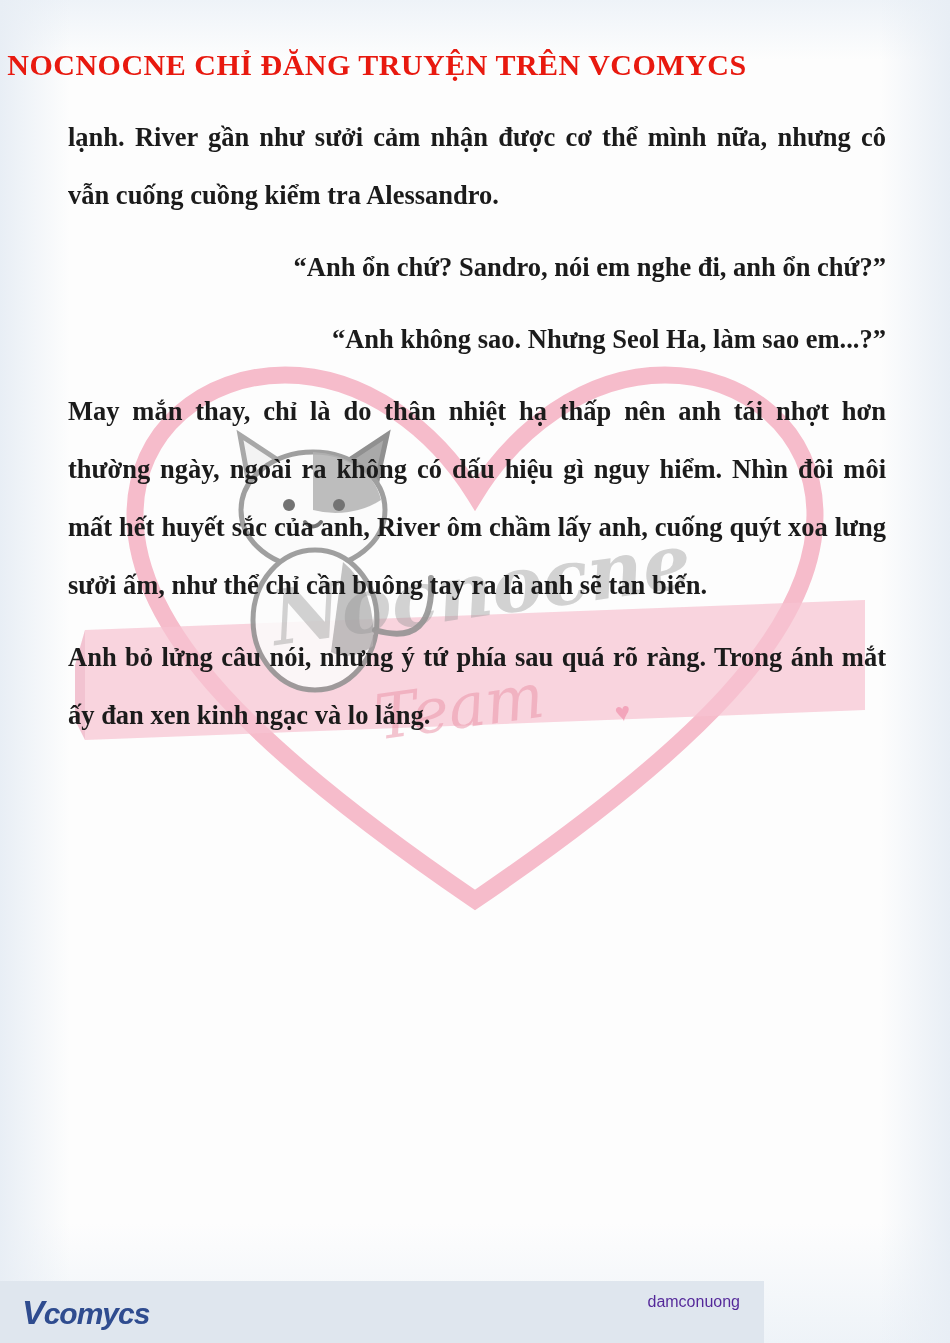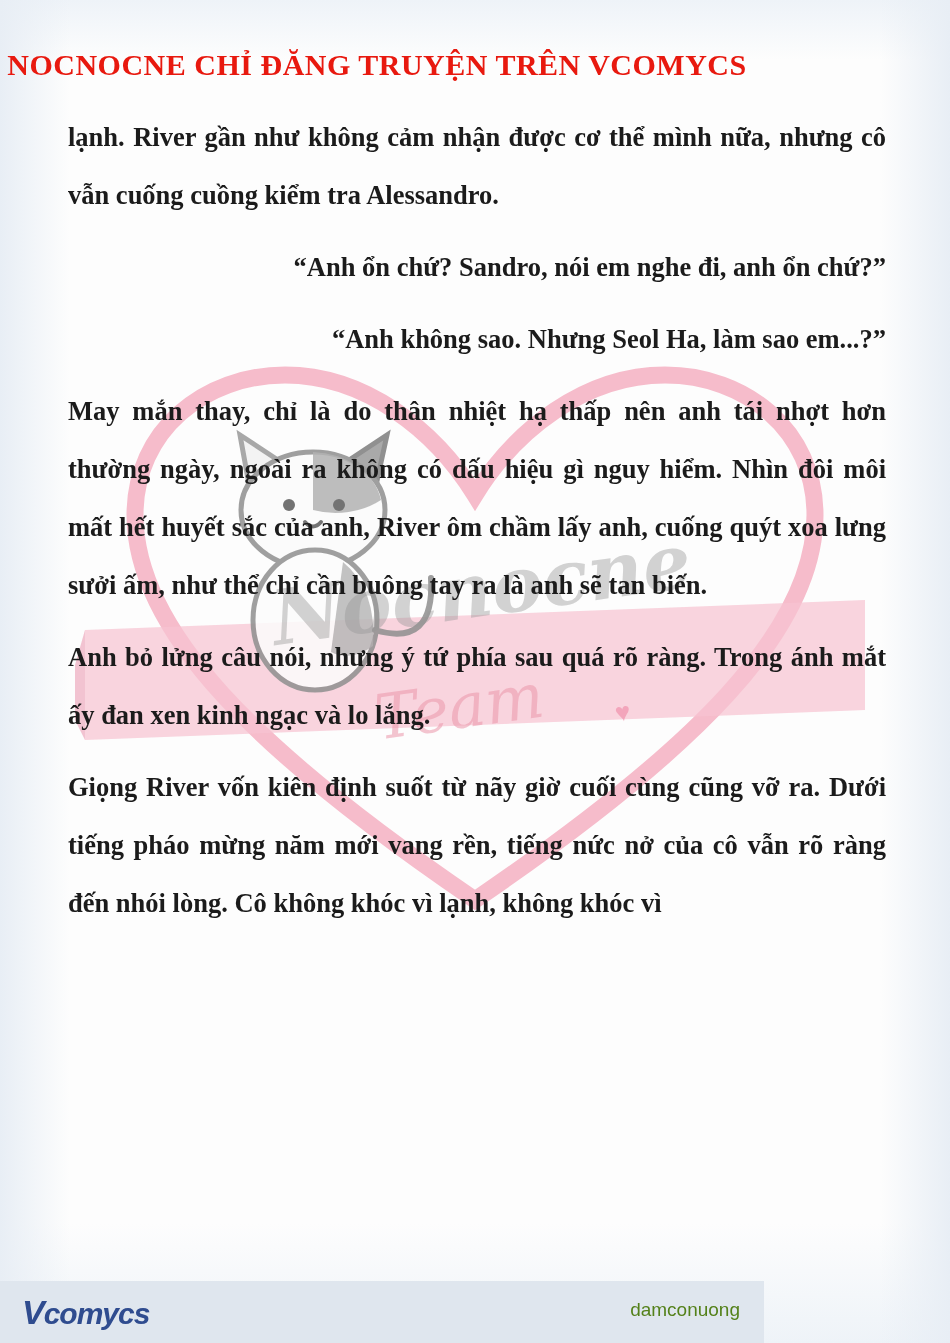--- a/index.html
+++ b/index.html
@@ -137,24 +137,24 @@
     font-size: 30px;
     color: #2f4c8f;
     letter-spacing: -1px;
   }
   .footer-logo .v {
     font-size: 34px;
   }
   .footer-right {
     position: absolute;
     right: 24px;
-    top: 18px;
+    top: 12px;
     font-family: "Liberation Sans", sans-serif;
-    font-size: 19px;
-    color: #4d7c0f;
+    font-size: 16px;
+    color: #4c1d95;
     opacity: 0.95;
   }
 </style>
 </head>
 <body>
 
 <div class="page">
 
   <div class="watermark">
     <svg width="800" height="640" viewBox="0 0 800 640">
@@ -184,26 +184,25 @@
     <div class="wm-text-main">Nocnocne</div>
     <div class="wm-text-sub">Team</div>
     <div class="wm-heart-dot">♥</div>
   </div>
 
   <div class="header">
     <div class="header-title">NOCNOCNE CHỈ ĐĂNG TRUYỆN TRÊN VCOMYCS</div>
   </div>
 
   <div class="content">
-    <p class="para">lạnh. River gần như không cảm nhận được cơ thể mình nữa, nhưng cô vẫn cuống cuồng kiểm tra Alessandro.</p>
+    <p class="para">lạnh. River gần như sưởi cảm nhận được cơ thể mình nữa, nhưng cô vẫn cuống cuồng kiểm tra Alessandro.</p>
     <p class="para nojust">“Anh ổn chứ? Sandro, nói em nghe đi, anh ổn chứ?”</p>
     <p class="para nojust">“Anh không sao. Nhưng Seol Ha, làm sao em...?”</p>
     <p class="para">May mắn thay, chỉ là do thân nhiệt hạ thấp nên anh tái nhợt hơn thường ngày, ngoài ra không có dấu hiệu gì nguy hiểm. Nhìn đôi môi mất hết huyết sắc của anh, River ôm chầm lấy anh, cuống quýt xoa lưng sưởi ấm, như thể chỉ cần buông tay ra là anh sẽ tan biến.</p>
     <p class="para">Anh bỏ lửng câu nói, nhưng ý tứ phía sau quá rõ ràng. Trong ánh mắt ấy đan xen kinh ngạc và lo lắng.</p>
-    <p class="para">Giọng River vốn kiên định suốt từ nãy giờ cuối cùng cũng vỡ ra. Dưới tiếng pháo mừng năm mới vang rền, tiếng nức nở của cô vẫn rõ ràng đến nhói lòng. Cô không khóc vì lạnh, không khóc vì</p>
   </div>
 
   <div class="footer">
     <div class="footer-logo"><span class="v">V</span><span>comycs</span></div>
     <div class="footer-right">damconuong</div>
   </div>
 
 </div>
 
 </body></html>

